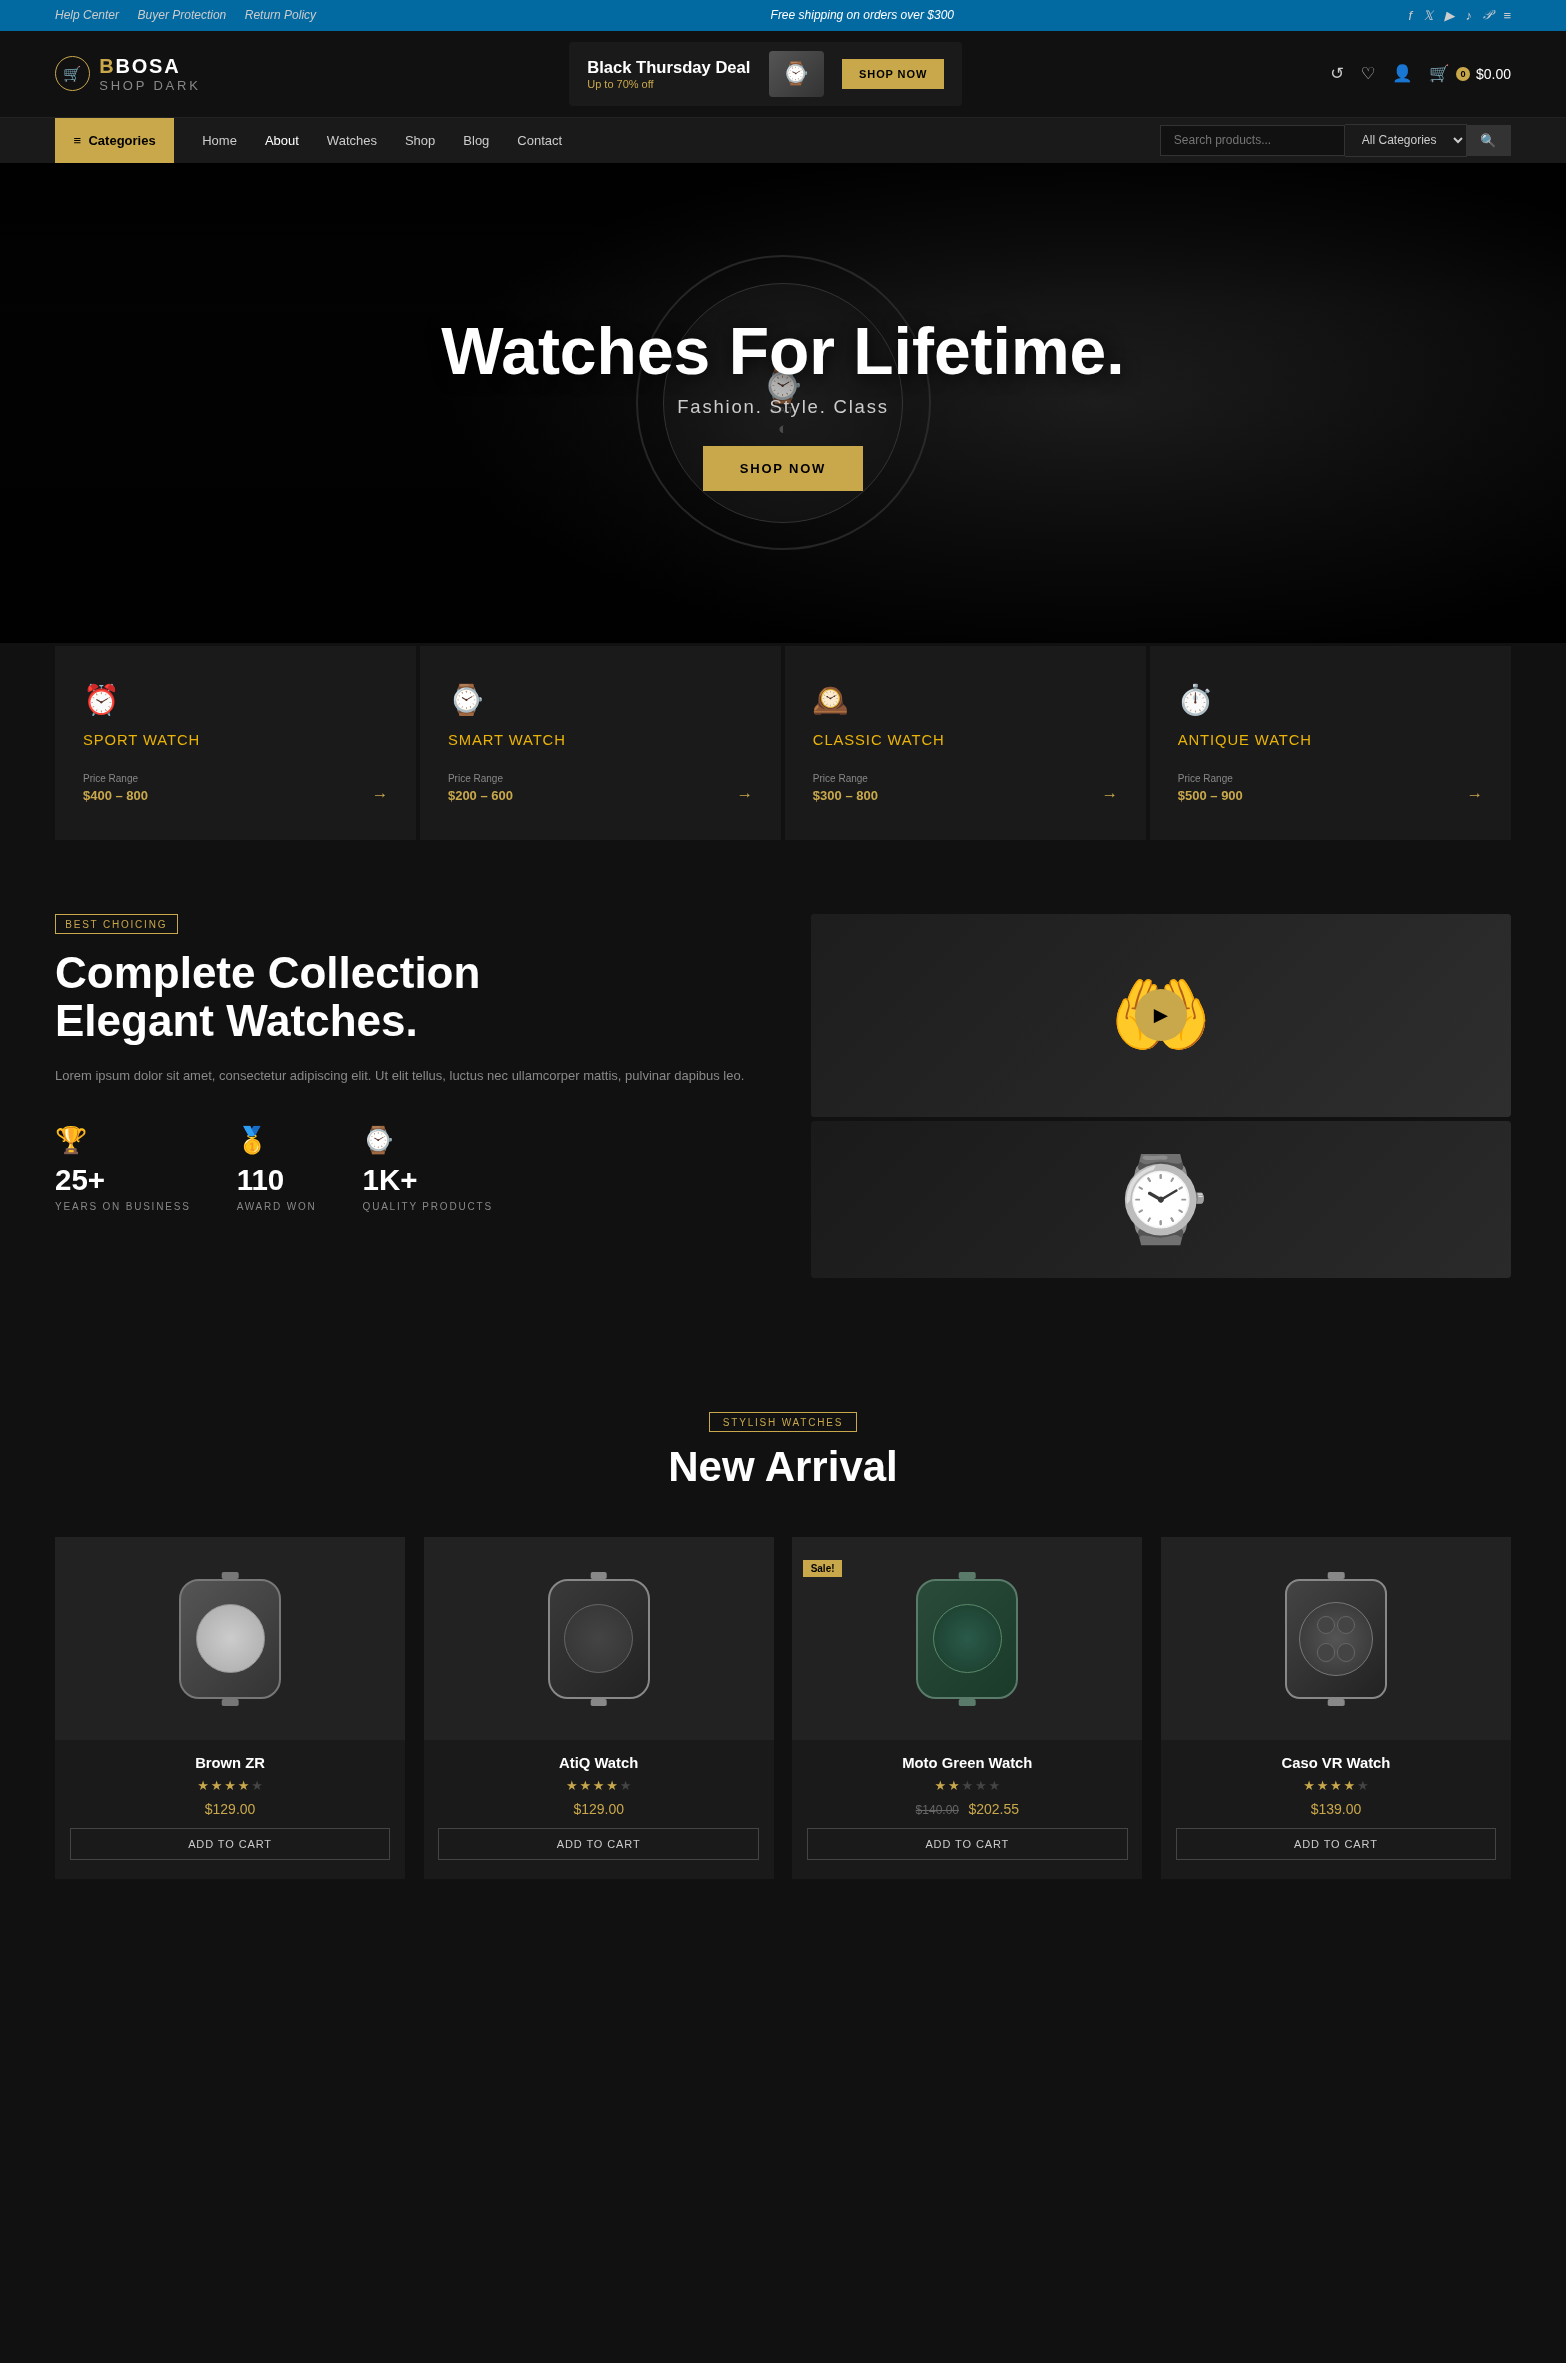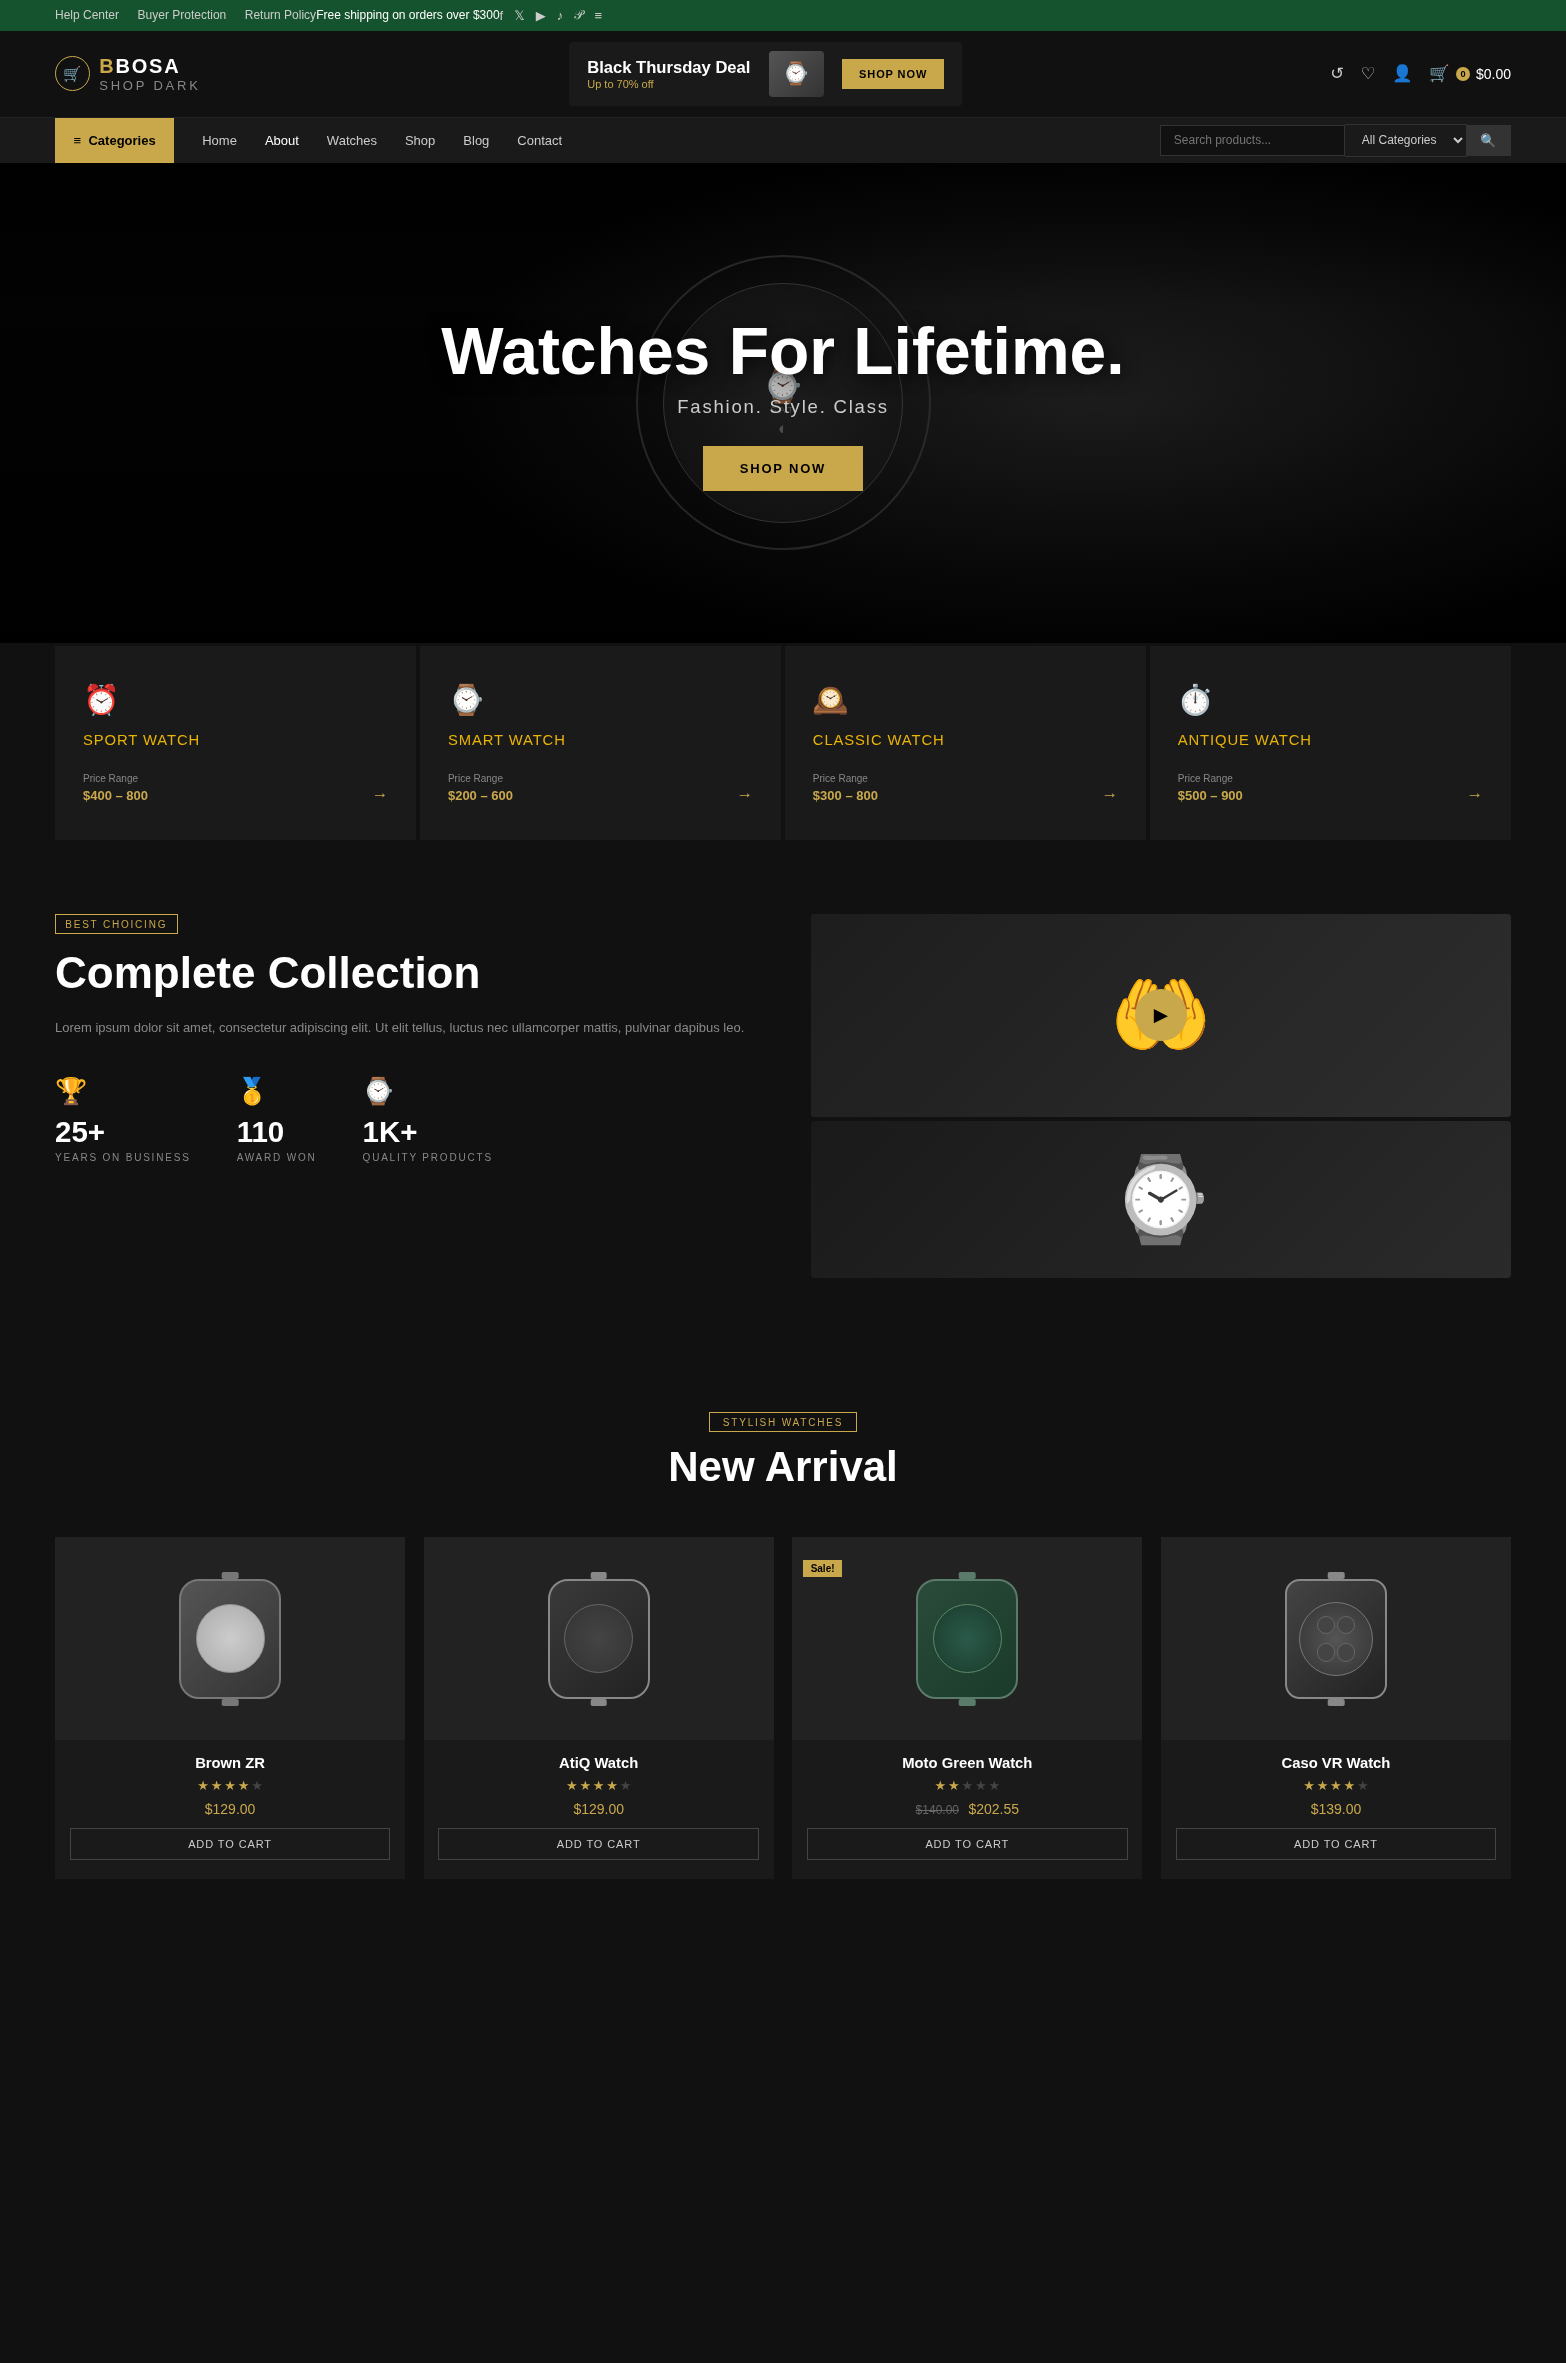--- a/index.html
+++ b/index.html
@@ -1,26 +1,27 @@
 <!DOCTYPE html>
 <html style="font-size:14.8px"><head>
   <meta charset="utf-8">
   <style>
     * { margin: 0; padding: 0; box-sizing: border-box; }
     body { background: #111; color: #fff; font-family: Arial, sans-serif; width: 1566px; }
     
     
     .top-bar {
-      background: #14532d;
+      background: #0369a1;
       padding: 7.4px 55px;
       display: flex;
-      justify-content: flex-start;
+      justify-content: space-between;
       align-items: center;
       font-size: 12px;
       color: #ccc;
+      font-style: italic;
     }
     .top-bar-links { display: flex; gap: 18.5px; }
     .top-bar-links a { color: #ccc; text-decoration: none; }
     .top-bar-center { color: #fff; font-size: 12px; }
     .top-bar-social { display: flex; gap: 11px; align-items: center; }
     .top-bar-social span { color: #ccc; cursor: pointer; font-size: 13px; }
 
     
     .header {
       background: #111;
@@ -535,20 +536,21 @@
       <div class="cat-arrow">→</div>
     </div>
   </div>
 </div>
 
 <section class="collection-section">
   <div class="collection-left">
     <div class="badge-label">BEST CHOICING</div>
     <h2 class="collection-title">
       <span>Complete Collection</span><br>
+      <span>Elegant Watches.</span>
     </h2>
     <p class="collection-desc">Lorem ipsum dolor sit amet, consectetur adipiscing elit. Ut elit tellus, luctus nec ullamcorper mattis, pulvinar dapibus leo.</p>
     <div class="stats">
       <div class="stat-item">
         <div class="stat-icon">🏆</div>
         <div class="stat-number">25+</div>
         <div class="stat-label">YEARS ON BUSINESS</div>
       </div>
       <div class="stat-item">
         <div class="stat-icon">🥇</div>

